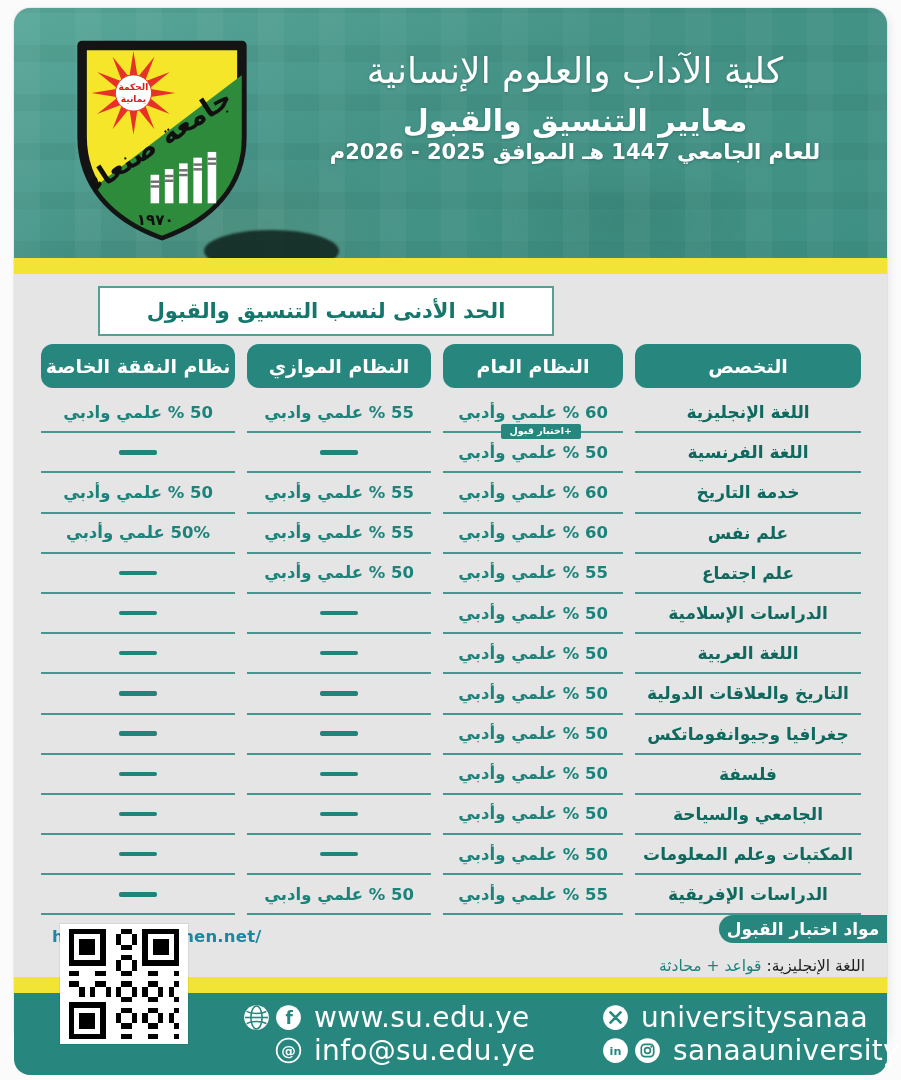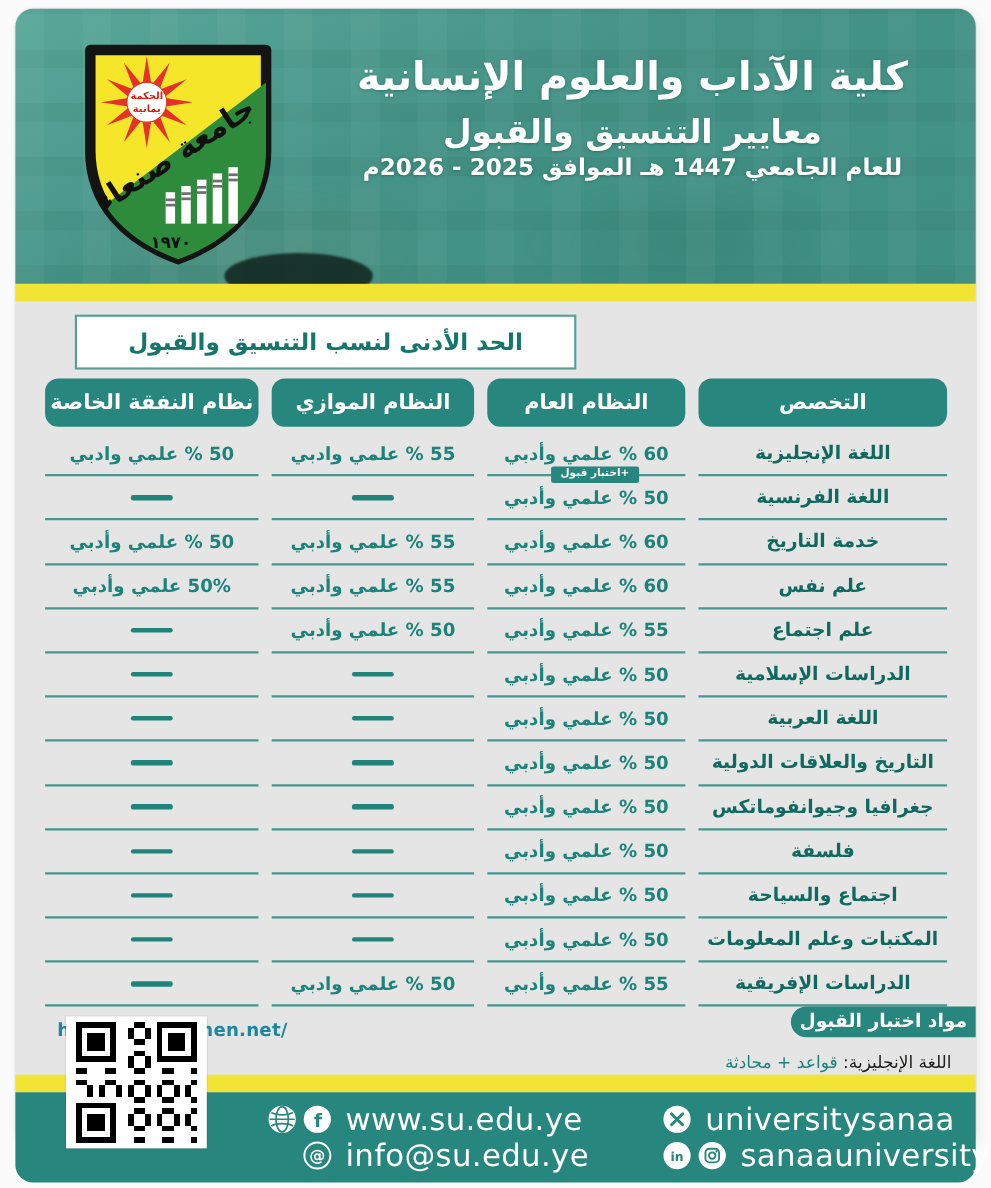--- a/index.html
+++ b/index.html
@@ -13,28 +13,28 @@
     background:
       repeating-linear-gradient(90deg,rgba(255,255,255,.07) 0 26px,rgba(0,0,0,0) 26px 61px),
       repeating-linear-gradient(0deg,rgba(8,60,48,.10) 0 17px,rgba(0,0,0,0) 17px 49px),
       radial-gradient(220px 90px at 70% 85%,rgba(20,70,55,.25),rgba(0,0,0,0) 70%),
       radial-gradient(260px 110px at 25% 90%,rgba(160,120,70,.18),rgba(0,0,0,0) 70%);}
   .tree-blob{position:absolute;left:190px;bottom:-14px;width:135px;height:42px;background:#0c1c16;
     border-radius:50%;opacity:.8;filter:blur(1px);}
   .logo{position:absolute;left:52px;top:26px;width:192px;height:214px;}
   .hero-titles{position:absolute;right:6px;top:40px;width:612px;text-align:center;color:#fff;
     direction:rtl;text-shadow:0 1px 3px rgba(10,60,50,.35);}
-  .hero-titles .t1{font-size:36px;font-weight:bold;line-height:1.25;white-space:nowrap;}
+  .hero-titles .t1{font-size:36px;font-weight:normal;line-height:1.25;white-space:nowrap;}
   .hero-titles .t2{font-size:30px;font-weight:bold;line-height:1.3;margin-top:8px;}
   .hero-titles .t3{font-size:21px;font-weight:bold;}
   
   .stripe{height:16px;background:#f2e434;}
   
   .main{position:relative;padding:0 26px;}
-  .section-box{margin:12px 0 8px 28px;width:452px;height:46px;border:2px solid #55a095;
+  .section-box{margin:12px 0 8px 58px;width:452px;height:46px;border:2px solid #55a095;
     display:flex;align-items:center;justify-content:center;background:#fff;}
   .section-box span{color:#15766c;font-size:21px;font-weight:bold;direction:rtl;}
   .table{direction:rtl;display:grid;grid-template-columns:226px 180px 184px 194px;column-gap:12px;}
   .t-head{background:#27867d;color:#fff;border-radius:12px;height:44px;margin-bottom:5px;
     display:flex;align-items:center;justify-content:center;font-size:19px;font-weight:bold;}
   .t-cell{height:38.2px;display:flex;align-items:center;justify-content:center;
     border-bottom:2px solid rgba(42,138,128,.85);position:relative;font-weight:bold;white-space:nowrap;}
   .t-cell.name{color:#10695f;font-size:17px;}
   .t-cell.value{color:#1c837a;font-size:16.5px;}
   .dash{display:inline-block;width:38px;height:4.5px;background:#21847a;border-radius:2px;}
@@ -186,21 +186,21 @@
           <span class="dash"></span>
         </div>
         <div class="t-cell name">فلسفة</div>
         <div class="t-cell value">50 % علمي وأدبي</div>
         <div class="t-cell value">
           <span class="dash"></span>
         </div>
         <div class="t-cell value">
           <span class="dash"></span>
         </div>
-        <div class="t-cell name">اجتماع والسياحة</div>
+        <div class="t-cell name">الجامعي والسياحة</div>
         <div class="t-cell value">50 % علمي وأدبي</div>
         <div class="t-cell value">
           <span class="dash"></span>
         </div>
         <div class="t-cell value">
           <span class="dash"></span>
         </div>
         <div class="t-cell name">المكتبات وعلم المعلومات</div>
         <div class="t-cell value">50 % علمي وأدبي</div>
         <div class="t-cell value">

